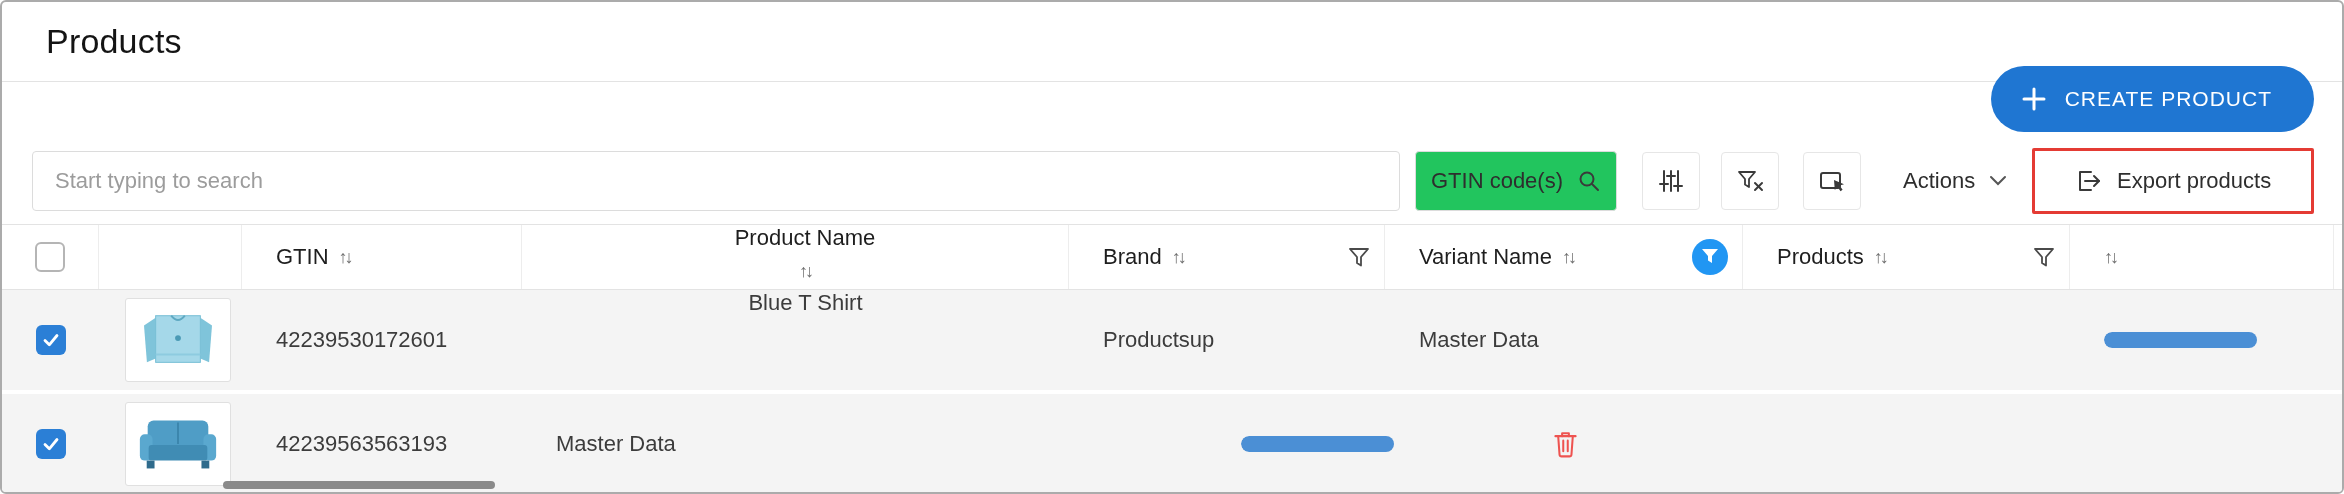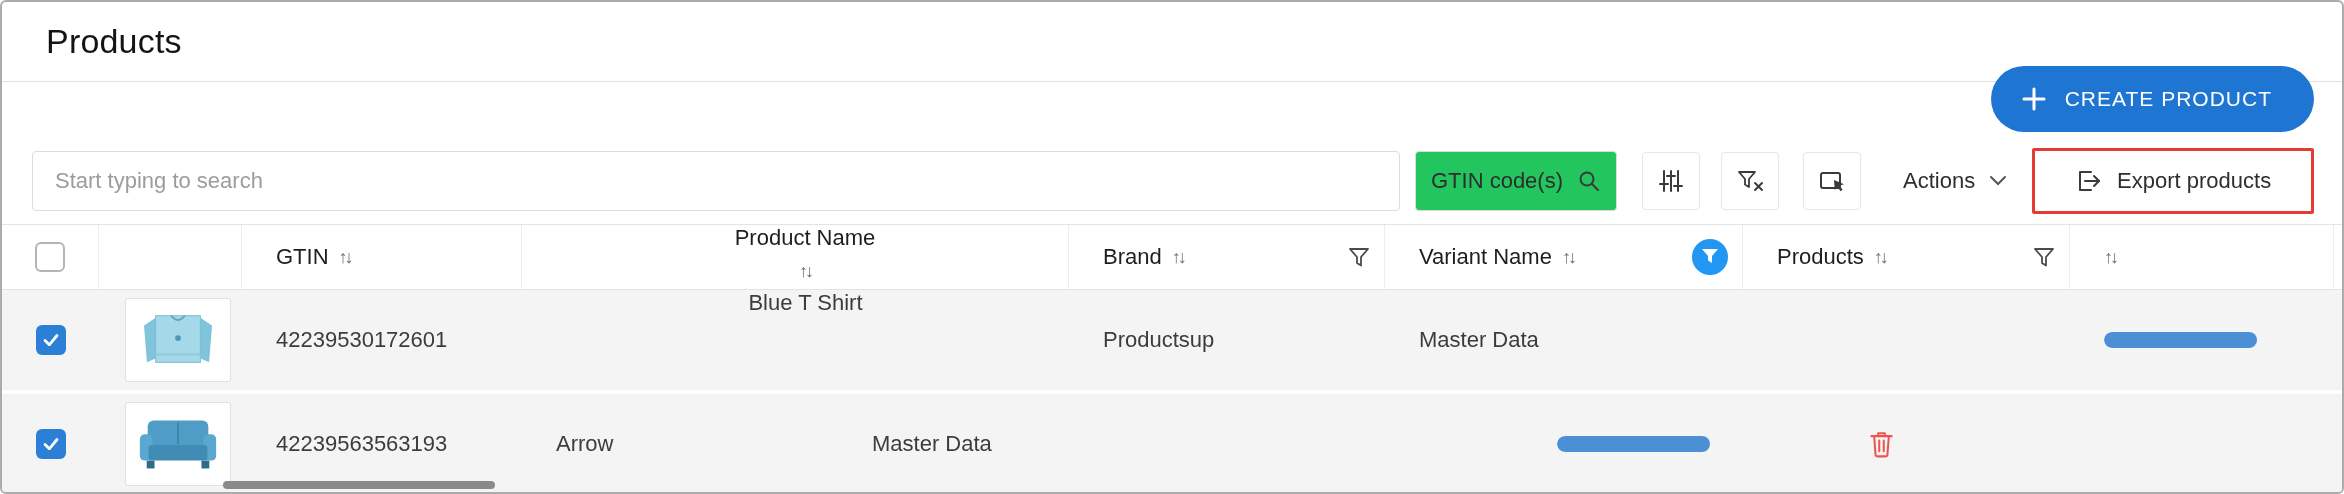--- a/index.html
+++ b/index.html
@@ -422,21 +422,20 @@
             <line x1="45" y1="10" x2="45" y2="32" stroke="#3c86ad" stroke-width="2"></line>
             <rect x="6" y="22" width="13" height="27" rx="5" fill="#5aa8cf"></rect>
             <rect x="71" y="22" width="13" height="27" rx="5" fill="#5aa8cf"></rect>
             <rect x="15" y="33" width="60" height="16" rx="3" fill="#408cb4"></rect>
             <rect x="13" y="49" width="8" height="8" fill="#2f6b8c"></rect>
             <rect x="69" y="49" width="8" height="8" fill="#2f6b8c"></rect>
           </svg>
         </span>
       </div>
       <div class="td c-gtin">42239563563193</div>
-      <div class="td c-brand">Arrow</div>
       <div class="td c-variant">Master Data</div>
       <div class="td c-cat"></div>
       <div class="td c-score">
         <span class="bar-track">
           <span class="bar-fill" style="width: 72%;"></span>
         </span>
       </div>
       <div class="td c-act">
         <button class="trash-btn">
           <span>

